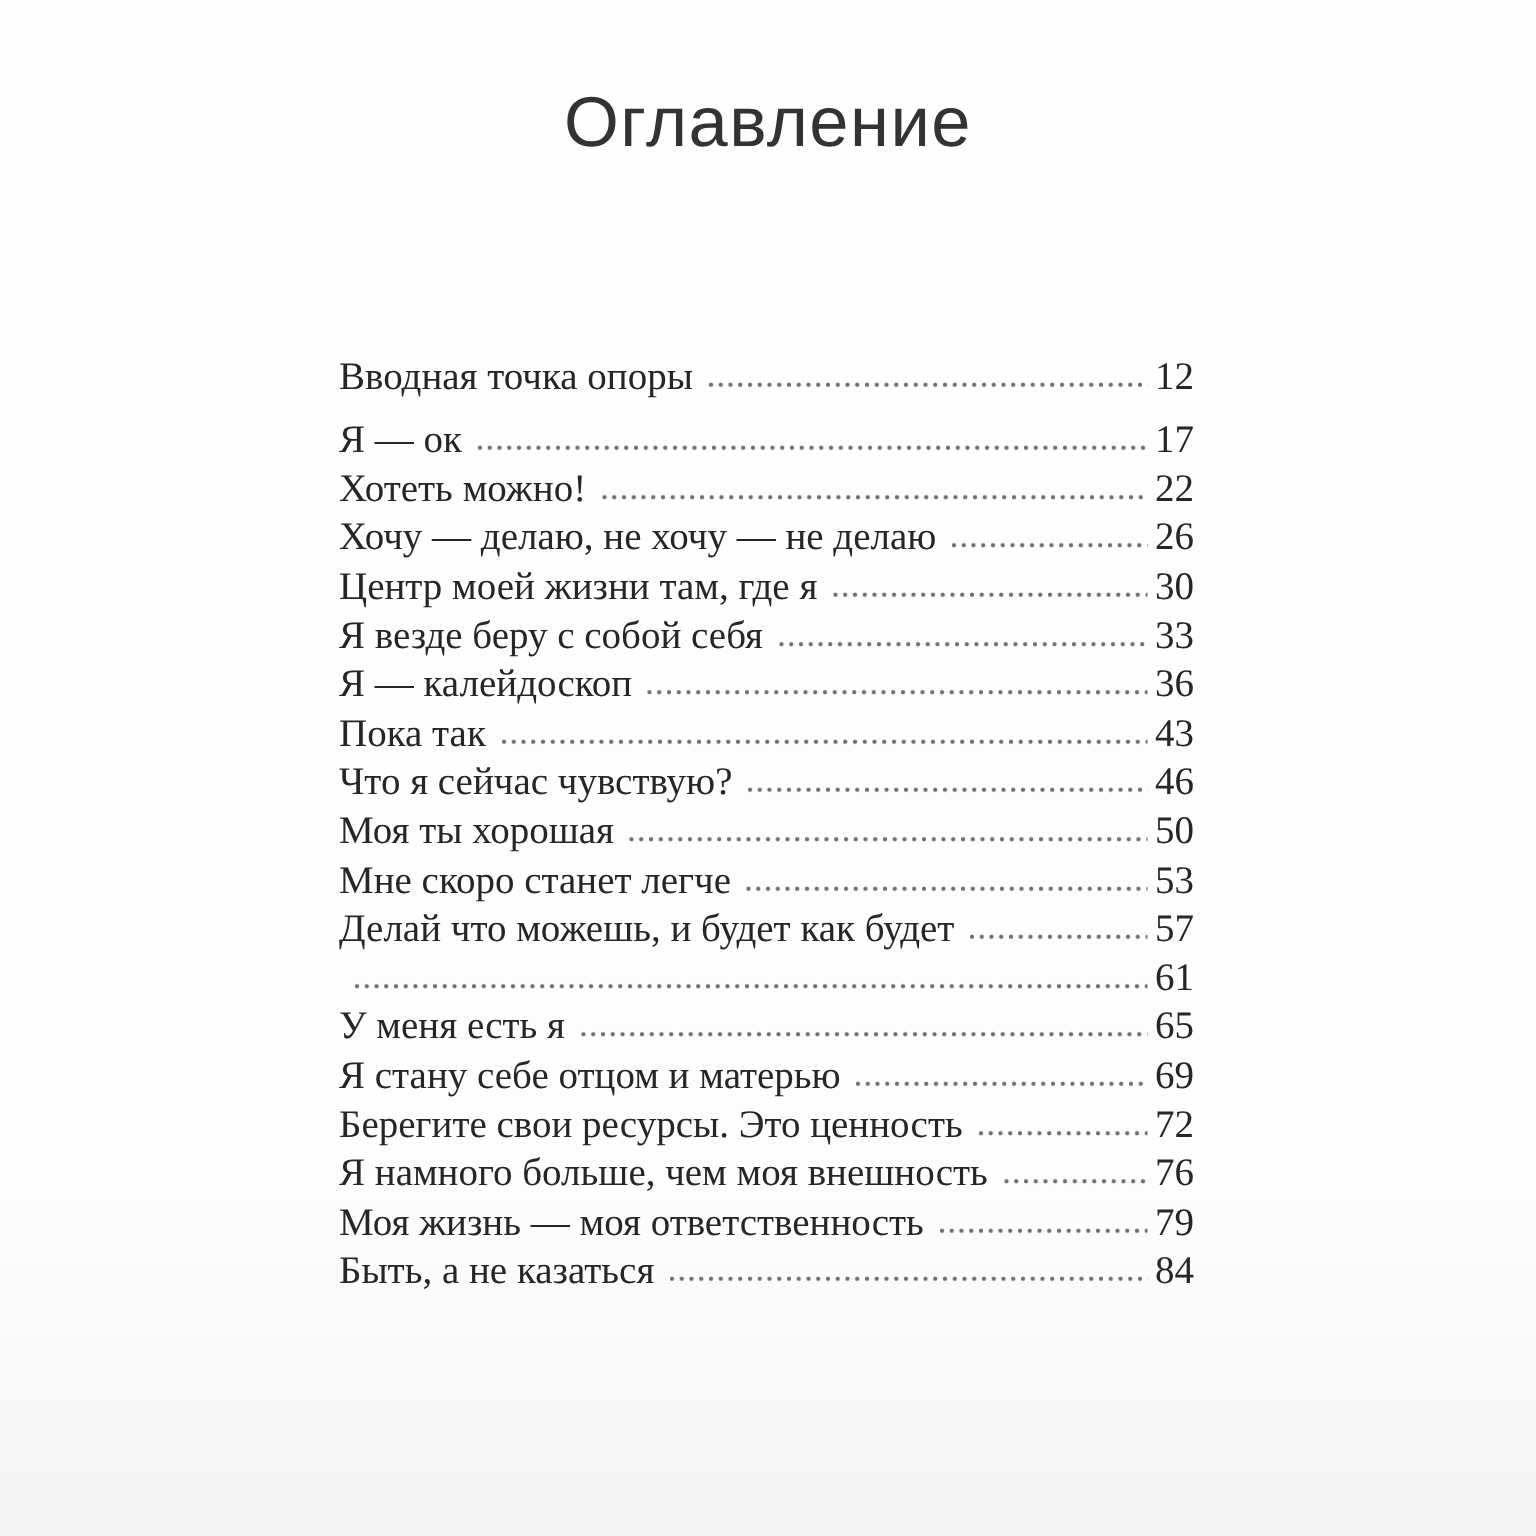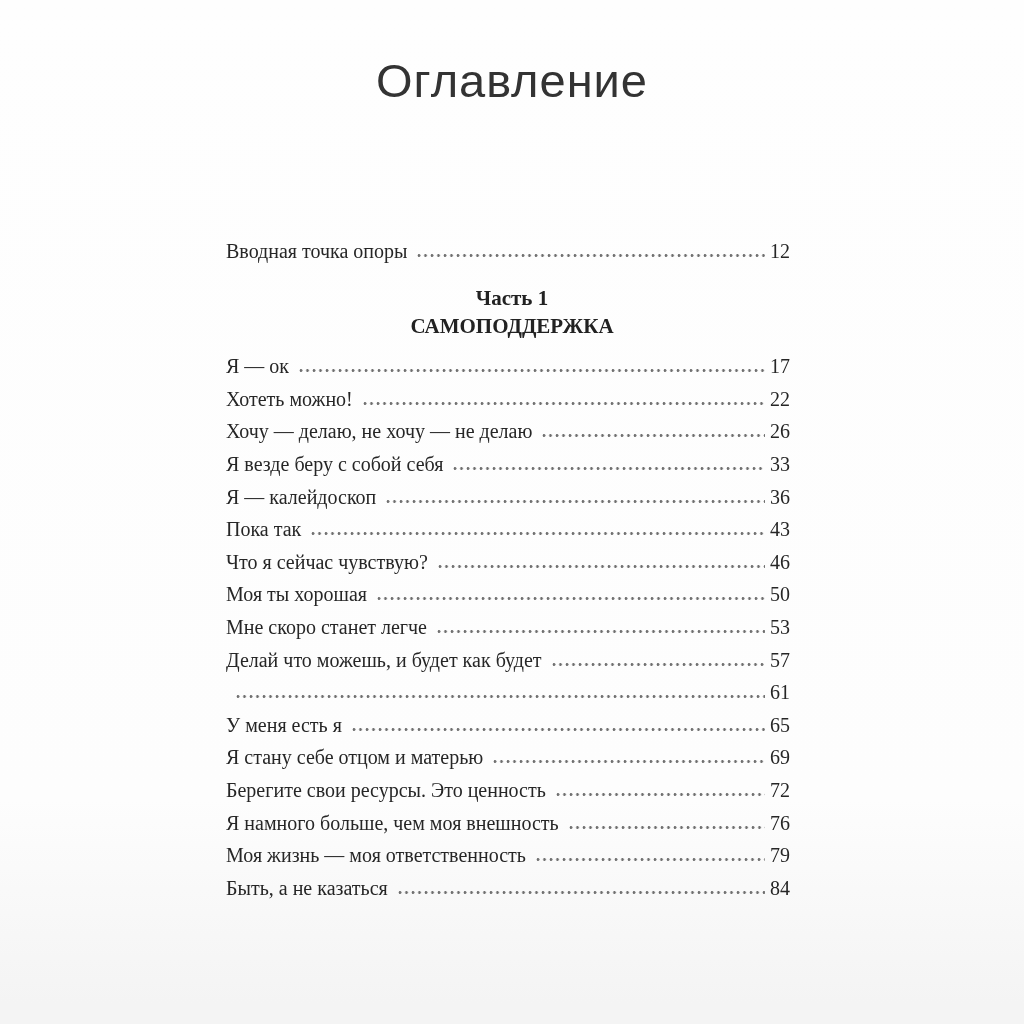--- a/index.html
+++ b/index.html
@@ -30,21 +30,21 @@
     letter-spacing: 1px;
     color: #333333;
   }
   .toc-col {
     width: 572px;
     margin: 128px auto 0 auto;
   }
   .toc-row {
     display: flex;
     align-items: baseline;
-    font-size: 20px;
+    font-size: 26px;
     line-height: 32.6px;
     color: #262626;
   }
   .toc-label {
     white-space: nowrap;
   }
   .dot-leader {
     flex: 1 1 auto;
     height: 5px;
     margin: 0 5px 0 10px;
@@ -77,24 +77,20 @@
   <h1 class="page-title">Оглавление</h1>
 
   <div class="toc-col">
 
     <div class="toc-row">
       <span class="toc-label">Вводная точка опоры</span>
       <span class="dot-leader"></span>
       <span class="toc-page">12</span>
     </div>
 
-    <div class="part-heading">
-      <div>Часть 1</div>
-      <div>САМОПОДДЕРЖКА</div>
-    </div>
 
     <div class="entries">
 
       <div class="toc-row">
         <span class="toc-label">Я — ок</span>
         <span class="dot-leader"></span>
         <span class="toc-page">17</span>
       </div>
 
       <div class="toc-row">
@@ -102,20 +98,25 @@
         <span class="dot-leader"></span>
         <span class="toc-page">22</span>
       </div>
 
       <div class="toc-row">
         <span class="toc-label">Хочу — делаю, не хочу — не делаю</span>
         <span class="dot-leader"></span>
         <span class="toc-page">26</span>
       </div>
 
+      <div class="toc-row">
+        <span class="toc-label">Центр моей жизни там, где я</span>
+        <span class="dot-leader"></span>
+        <span class="toc-page">30</span>
+      </div>
 
       <div class="toc-row">
         <span class="toc-label">Я везде беру с собой себя</span>
         <span class="dot-leader"></span>
         <span class="toc-page">33</span>
       </div>
 
       <div class="toc-row">
         <span class="toc-label">Я — калейдоскоп</span>
         <span class="dot-leader"></span>

